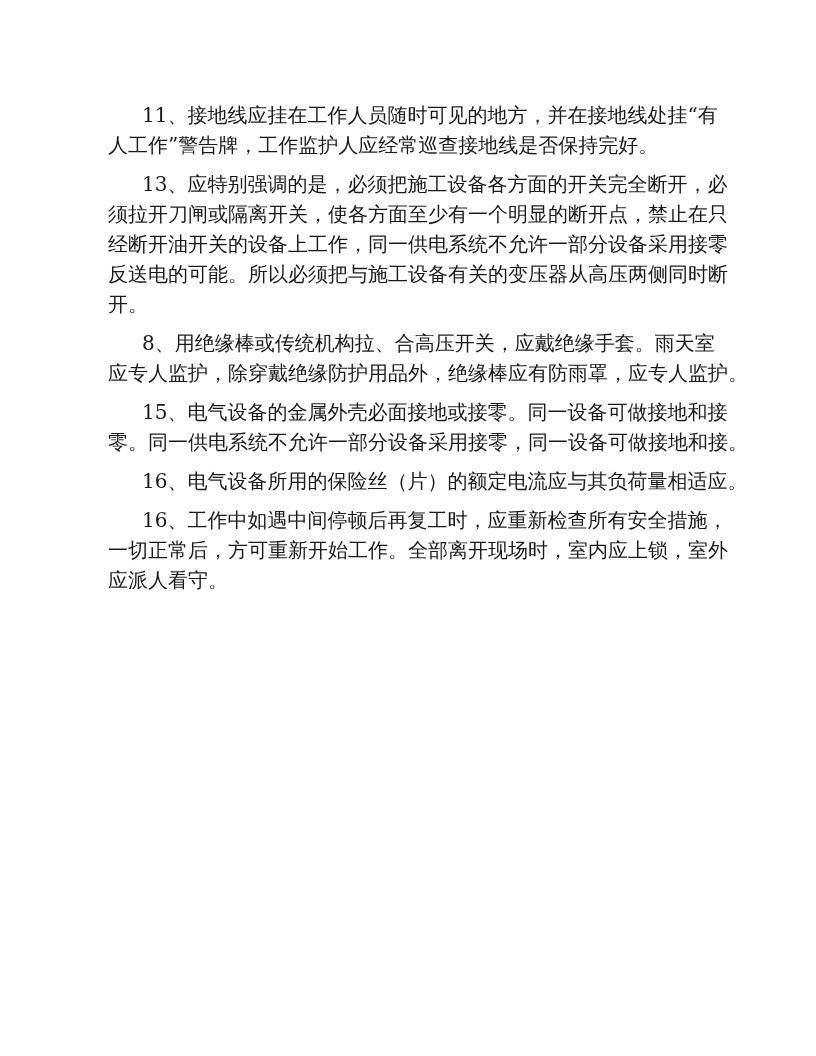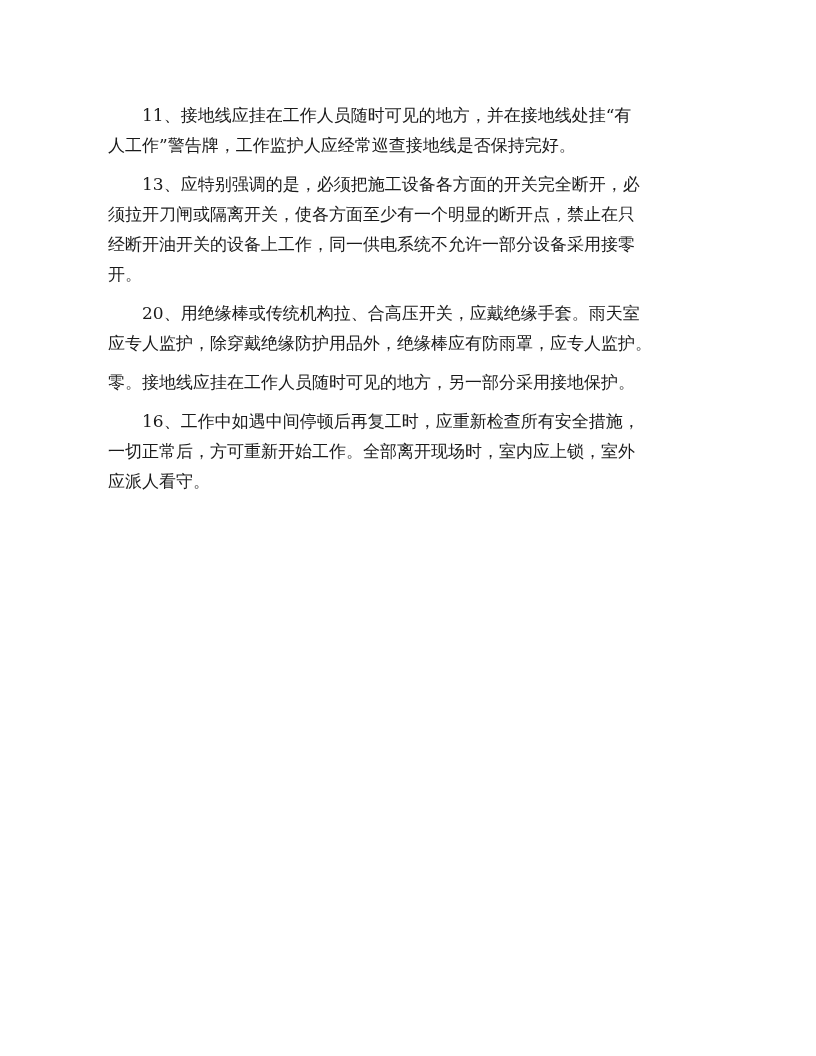--- a/index.html
+++ b/index.html
@@ -3,21 +3,21 @@
   <meta charset="utf-8">
   <style>
     html, body { margin: 0; padding: 0; background: #ffffff; }
     body { width: 816px; height: 1056px; position: relative; overflow: hidden; }
     .page {
       position: absolute; left: 0; top: 0; width: 816px; height: 1056px; background: #fff;
     }
     .content {
       position: absolute; left: 108px; top: 100px; width: 612px;
       font-family: "DejaVu Serif", "Liberation Serif", serif;
-      font-size: 17px; color: #1a1a1a;
+      font-size: 20px; color: #1a1a1a;
     }
     .para { margin: 0 0 9px 0; }
     .line { height: 30px; line-height: 30px; white-space: nowrap; display: block; }
     .line.first { padding-left: 34px; }
   </style>
 </head>
 <body>
 
 <div class="page">
   <div class="content">
@@ -27,33 +27,36 @@
       <span class="line">人工作”警告牌，工作监护人应经常巡查接地线是否保持完好。</span>
     </div>
 
     <div class="para">
     </div>
 
     <div class="para">
       <span class="line first">13、应特别强调的是，必须把施工设备各方面的开关完全断开，必</span>
       <span class="line">须拉开刀闸或隔离开关，使各方面至少有一个明显的断开点，禁止在只</span>
       <span class="line">经断开油开关的设备上工作，同一供电系统不允许一部分设备采用接零</span>
+      <span class="line">反送电的可能。所以必须把与施工设备有关的变压器从高压两侧同时断</span>
       <span class="line">开。</span>
     </div>
 
     <div class="para">
-      <span class="line first">20、用绝缘棒或传统机构拉、合高压开关，应戴绝缘手套。雨天室</span>
+      <span class="line first">8、用绝缘棒或传统机构拉、合高压开关，应戴绝缘手套。雨天室</span>
       <span class="line">应专人监护，除穿戴绝缘防护用品外，绝缘棒应有防雨罩，应专人监护。</span>
     </div>
 
     <div class="para">
-      <span class="line">零。接地线应挂在工作人员随时可见的地方，另一部分采用接地保护。</span>
+      <span class="line first">15、电气设备的金属外壳必面接地或接零。同一设备可做接地和接</span>
+      <span class="line">零。同一供电系统不允许一部分设备采用接零，同一设备可做接地和接。</span>
     </div>
 
     <div class="para">
+      <span class="line first">16、电气设备所用的保险丝（片）的额定电流应与其负荷量相适应。</span>
     </div>
 
     <div class="para">
       <span class="line first">16、工作中如遇中间停顿后再复工时，应重新检查所有安全措施，</span>
       <span class="line">一切正常后，方可重新开始工作。全部离开现场时，室内应上锁，室外</span>
       <span class="line">应派人看守。</span>
     </div>
 
   </div>
 </div>

